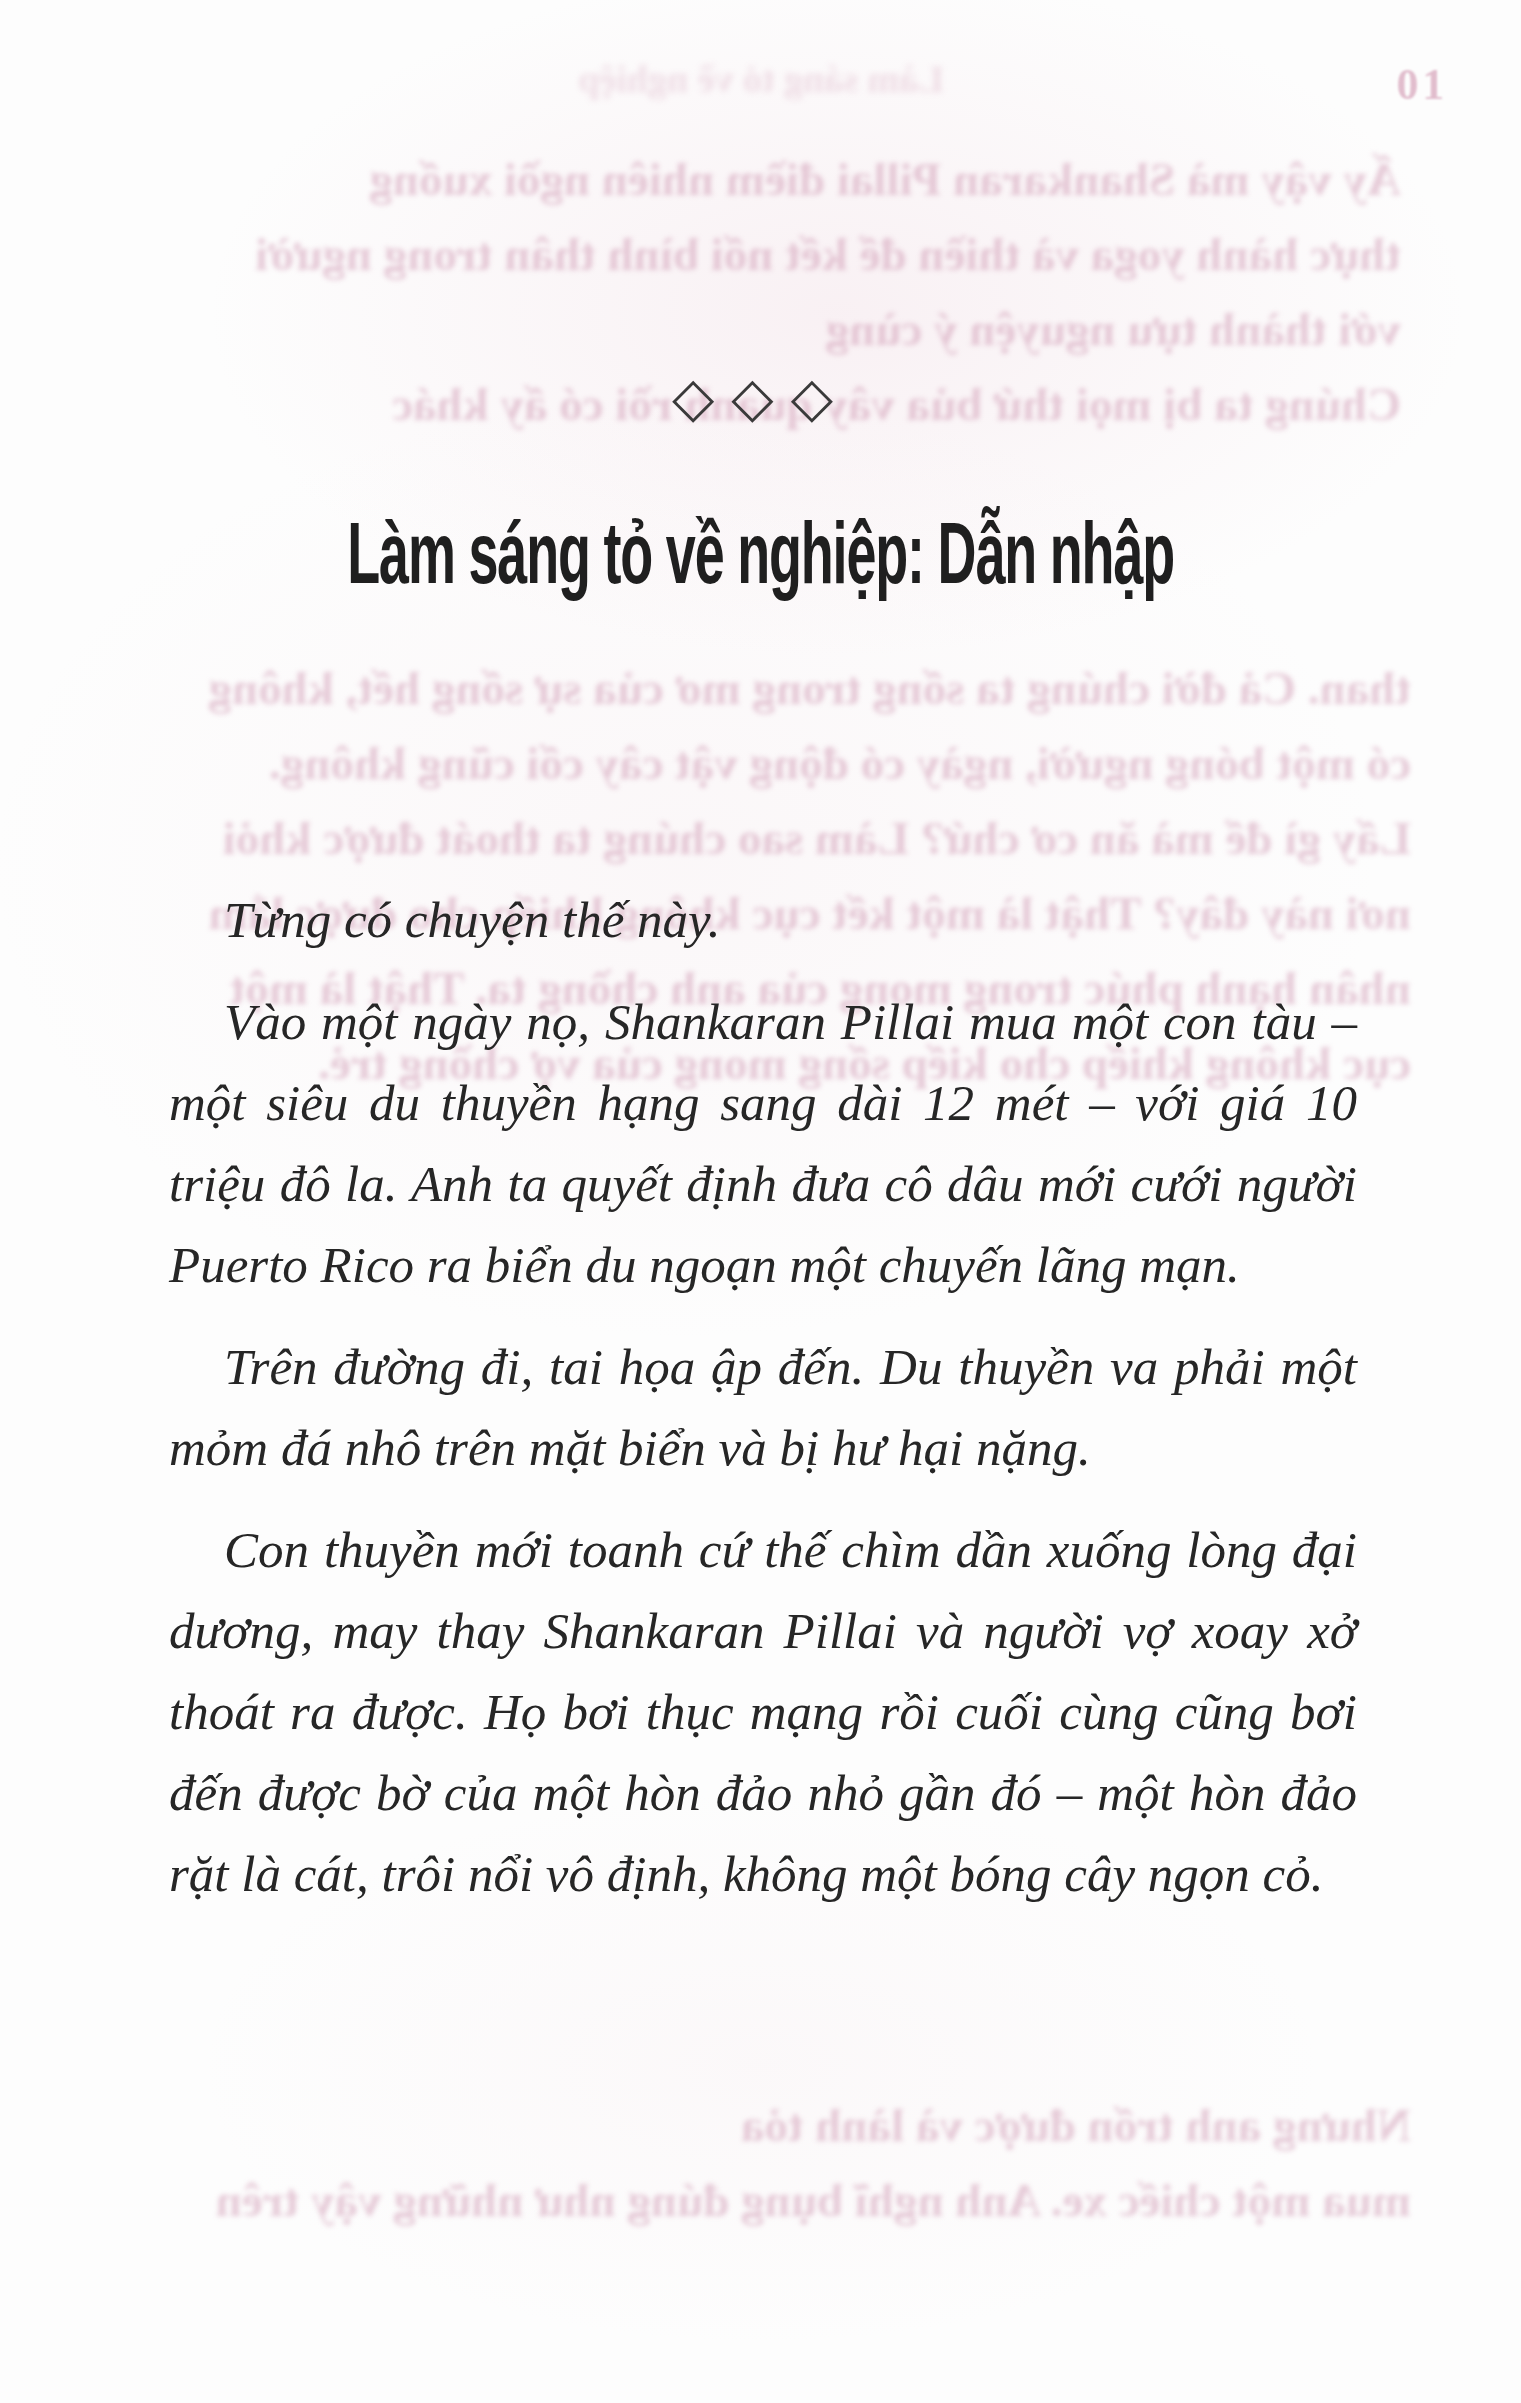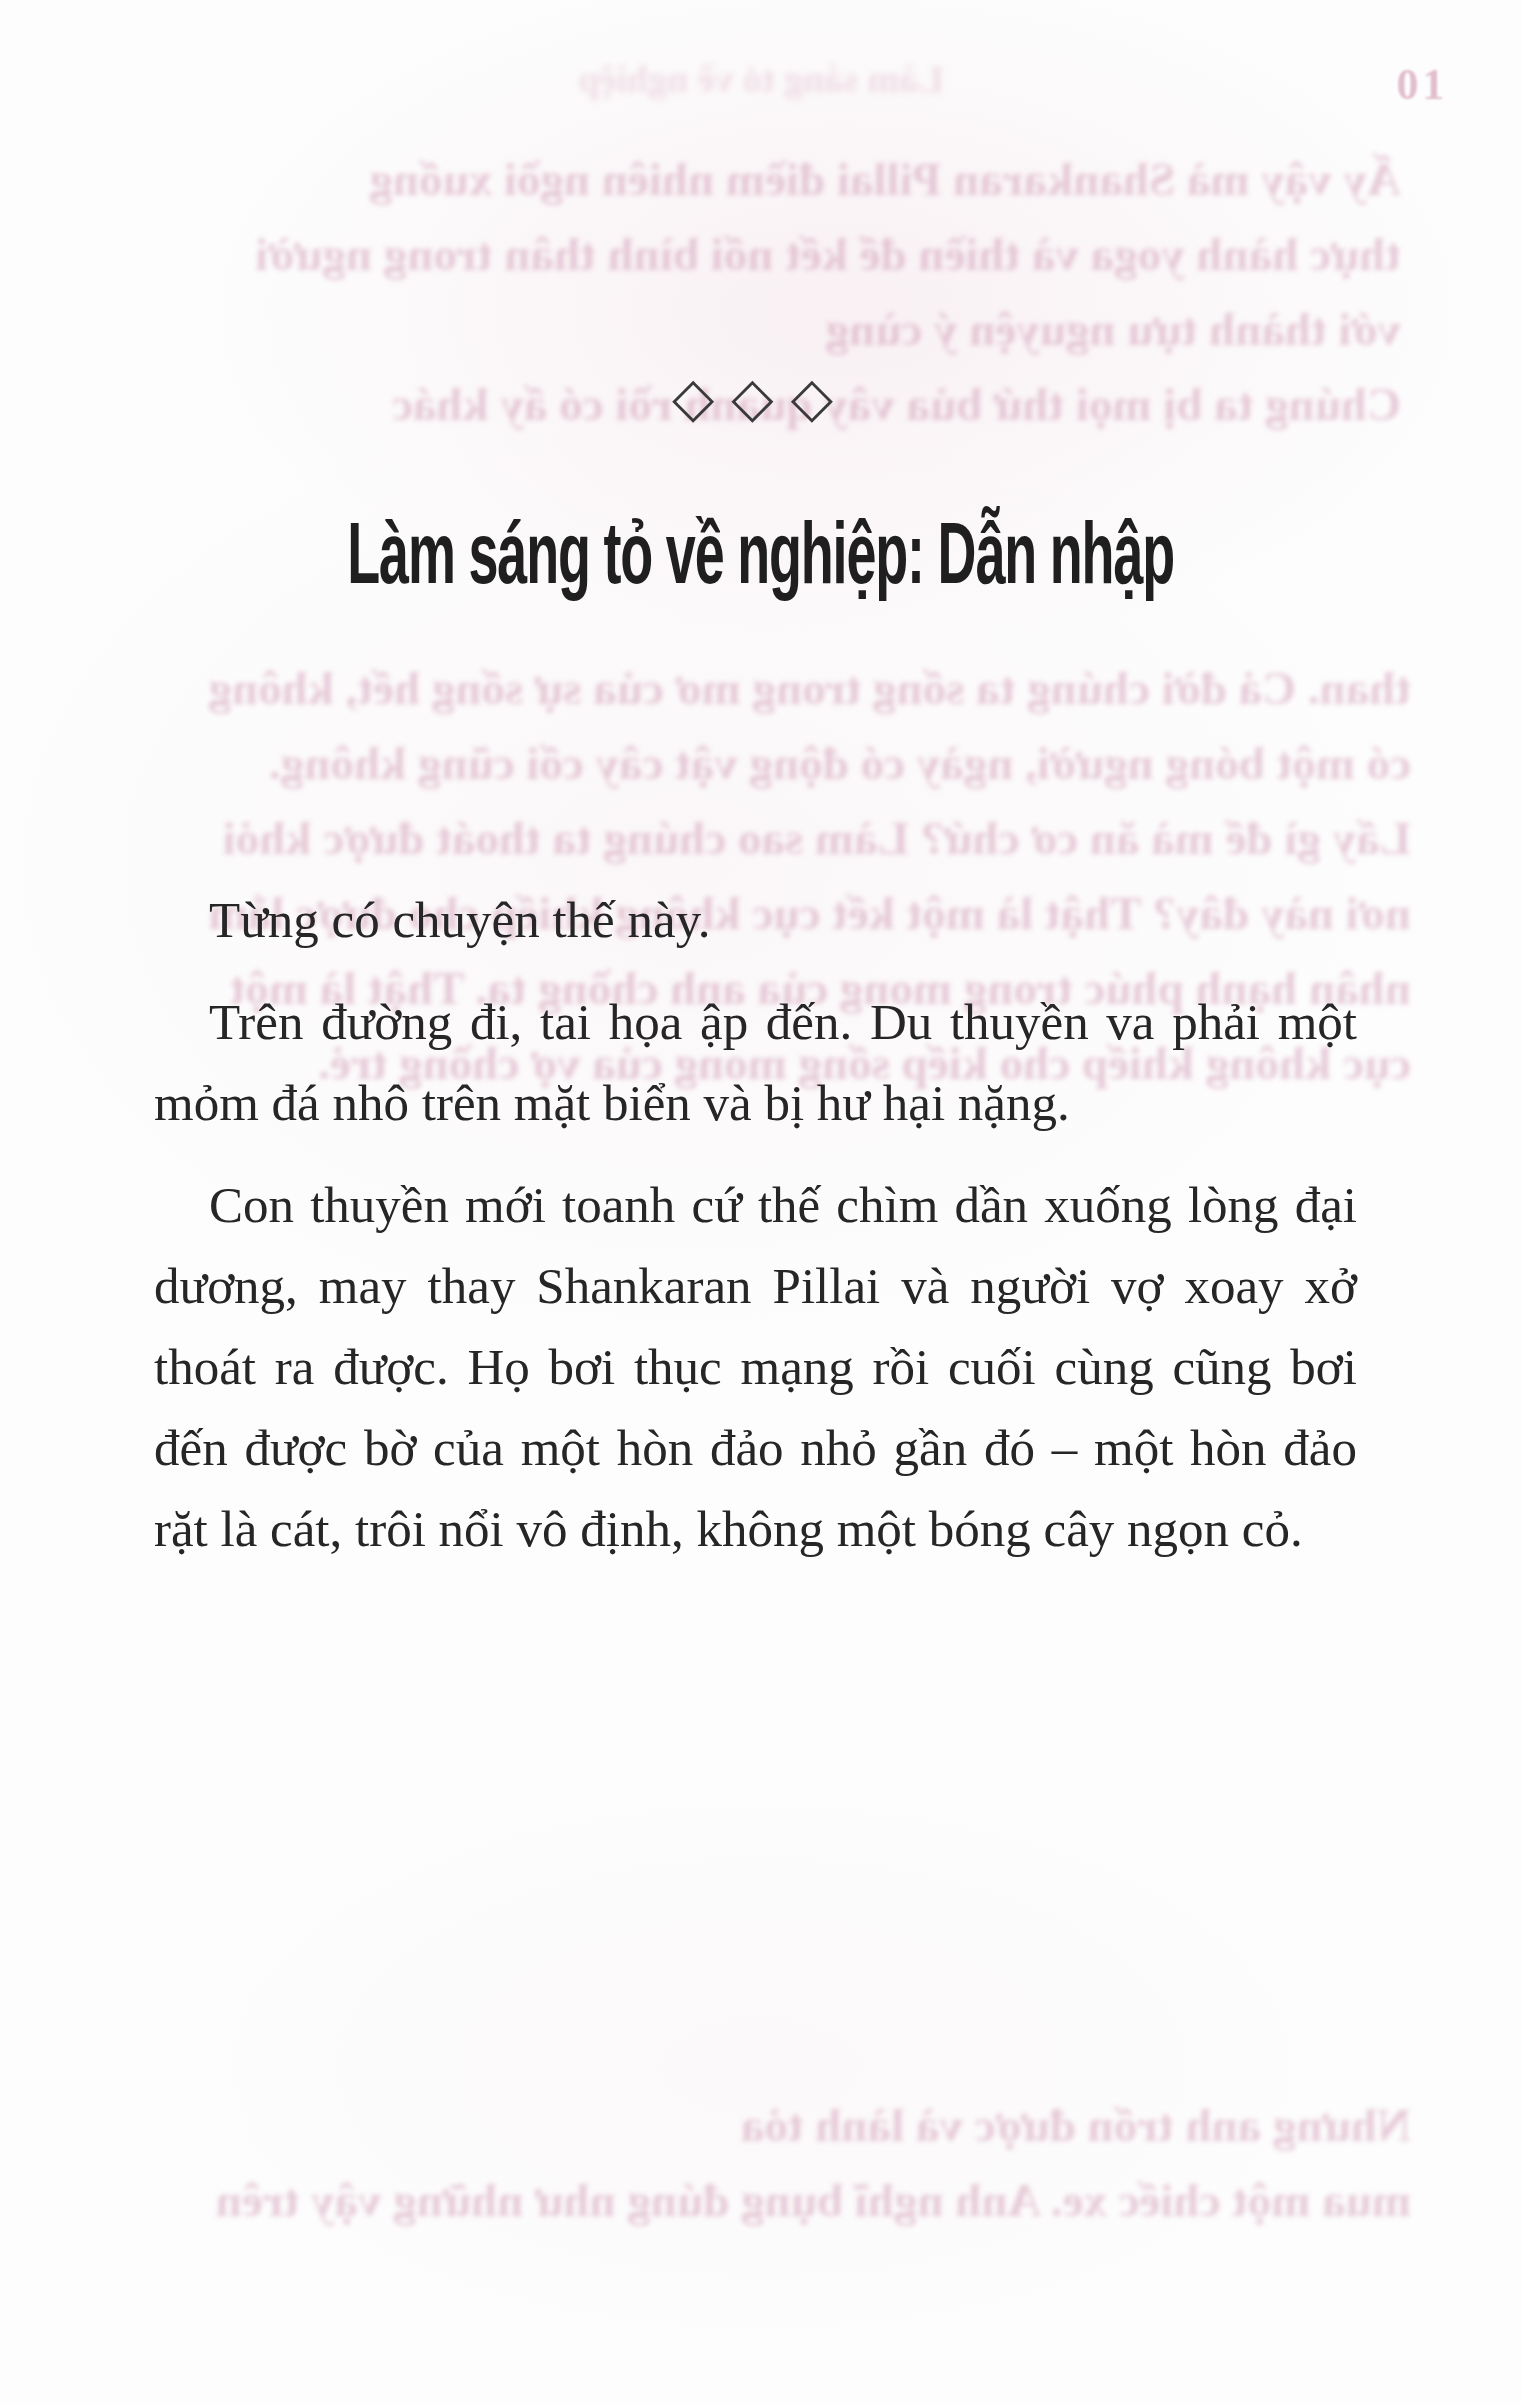--- a/index.html
+++ b/index.html
@@ -93,22 +93,23 @@
     position: absolute;
     left: 153px;
     top: 880px;
     width: 1204px;
     font-size: 51px;
     line-height: 81px;
     color: #262626;
     text-align: justify;
   }
   .body-text .para {
-    margin: 0 0 21px 1px;
+    margin: 0 0 21px 16px;
     text-indent: 55px;
+    font-style: italic;
   }
 </style>
 </head>
 <body>
 
 <div class="page">
 
   <div class="paper-tint"></div>
 
   <div class="ghost ghost-header">
@@ -139,18 +140,19 @@
     </div>
 
   <div class="ornament">◇◇◇</div>
 
   <div class="title-wrap">
     <h1 class="chapter-title">Làm sáng tỏ về nghiệp: Dẫn nhập</h1>
   </div>
 
   <div class="body-text">
       <p class="para">Từng có chuyện thế này.</p>
+      <p class="para">Vào một ngày nọ, Shankaran Pillai mua một con tàu – một siêu du thuyền hạng sang dài 12 mét – với giá 10 triệu đô la. Anh ta quyết định đưa cô dâu mới cưới người Puerto Rico ra biển du ngoạn một chuyến lãng mạn.</p>
       <p class="para">Trên đường đi, tai họa ập đến. Du thuyền va phải một mỏm đá nhô trên mặt biển và bị hư hại nặng.</p>
       <p class="para">Con thuyền mới toanh cứ thế chìm dần xuống lòng đại dương, may thay Shankaran Pillai và người vợ xoay xở thoát ra được. Họ bơi thục mạng rồi cuối cùng cũng bơi đến được bờ của một hòn đảo nhỏ gần đó – một hòn đảo rặt là cát, trôi nổi vô định, không một bóng cây ngọn cỏ.</p>
     </div>
 
 </div>
 
 
 </body></html>

